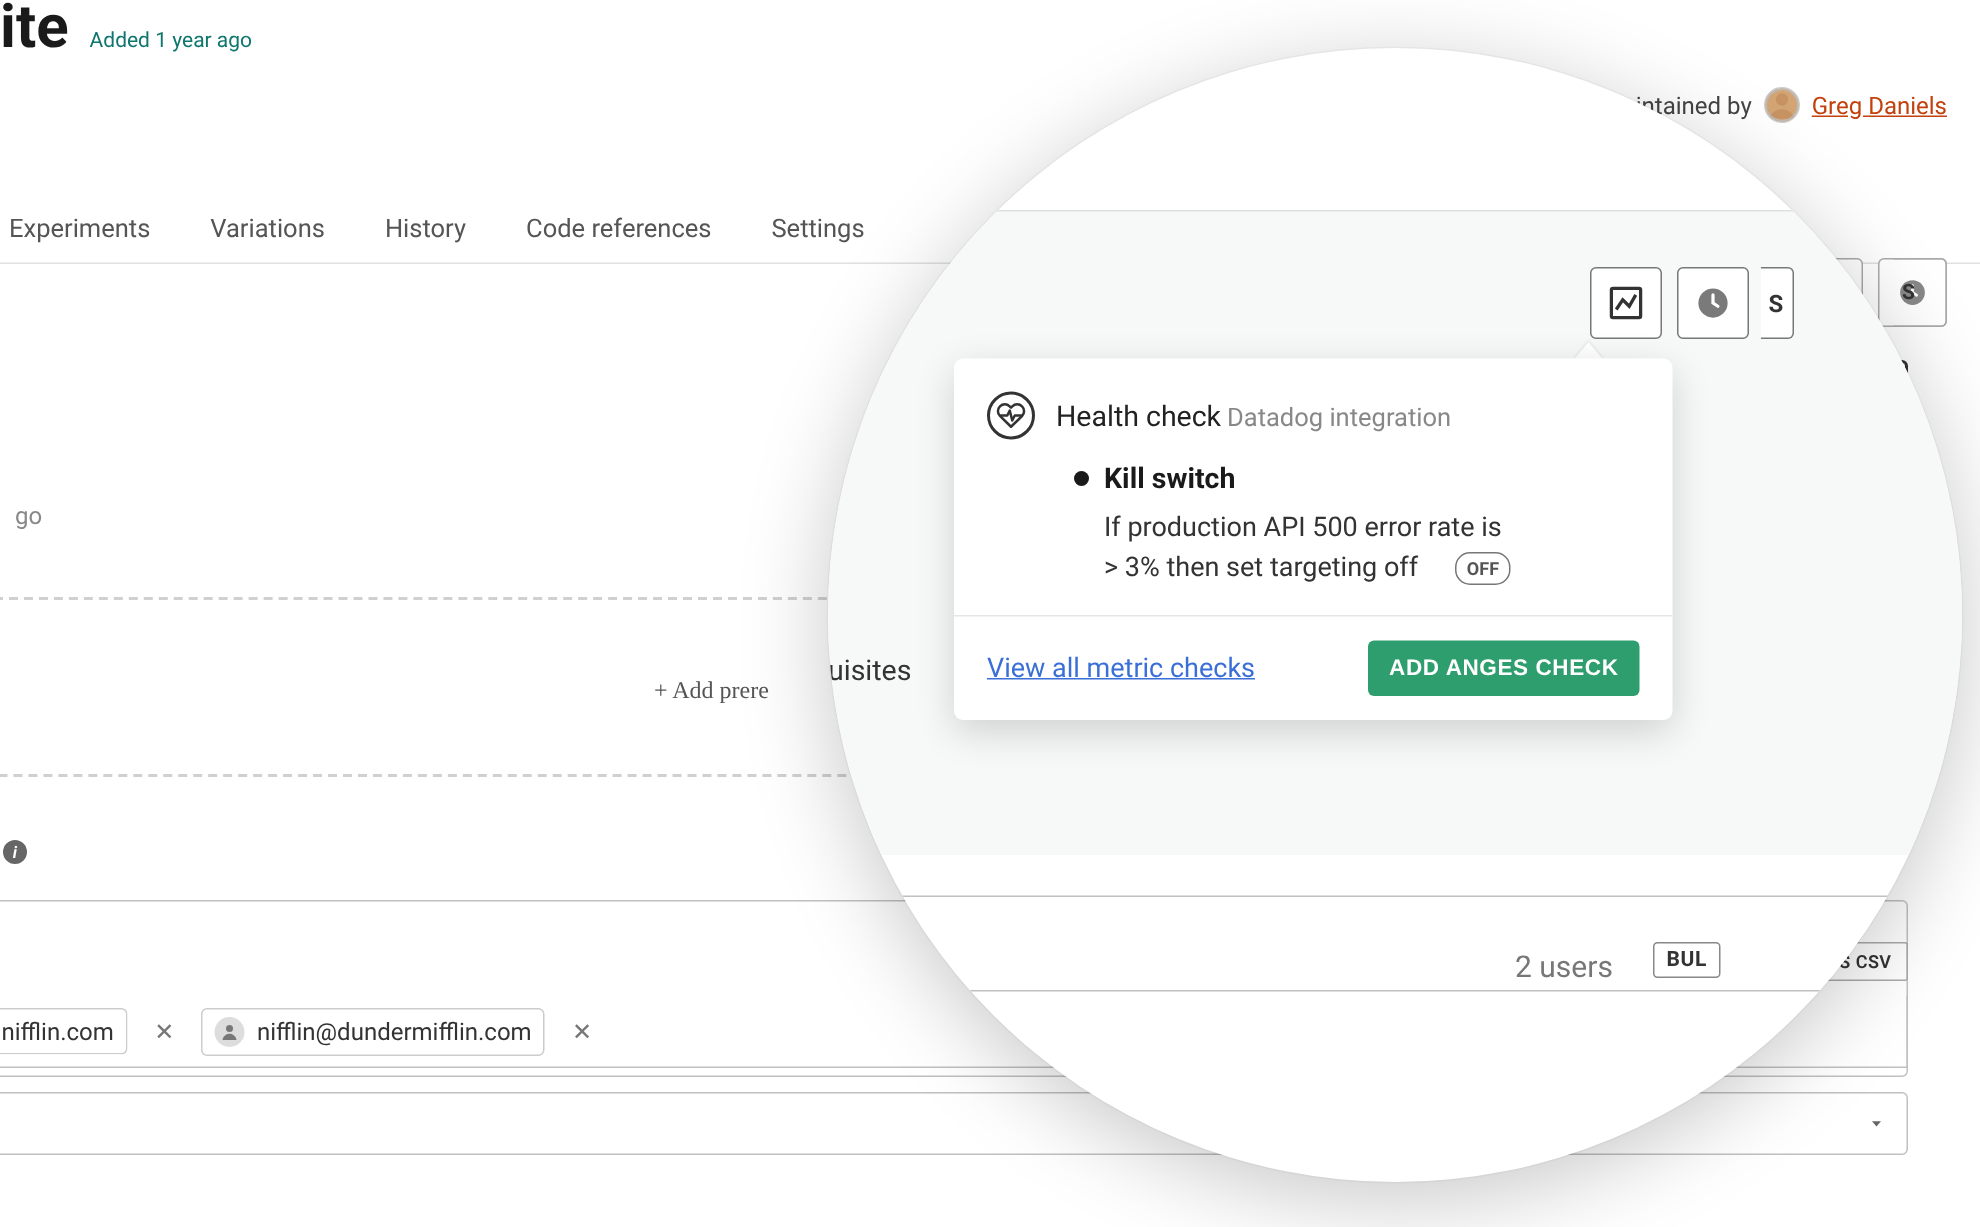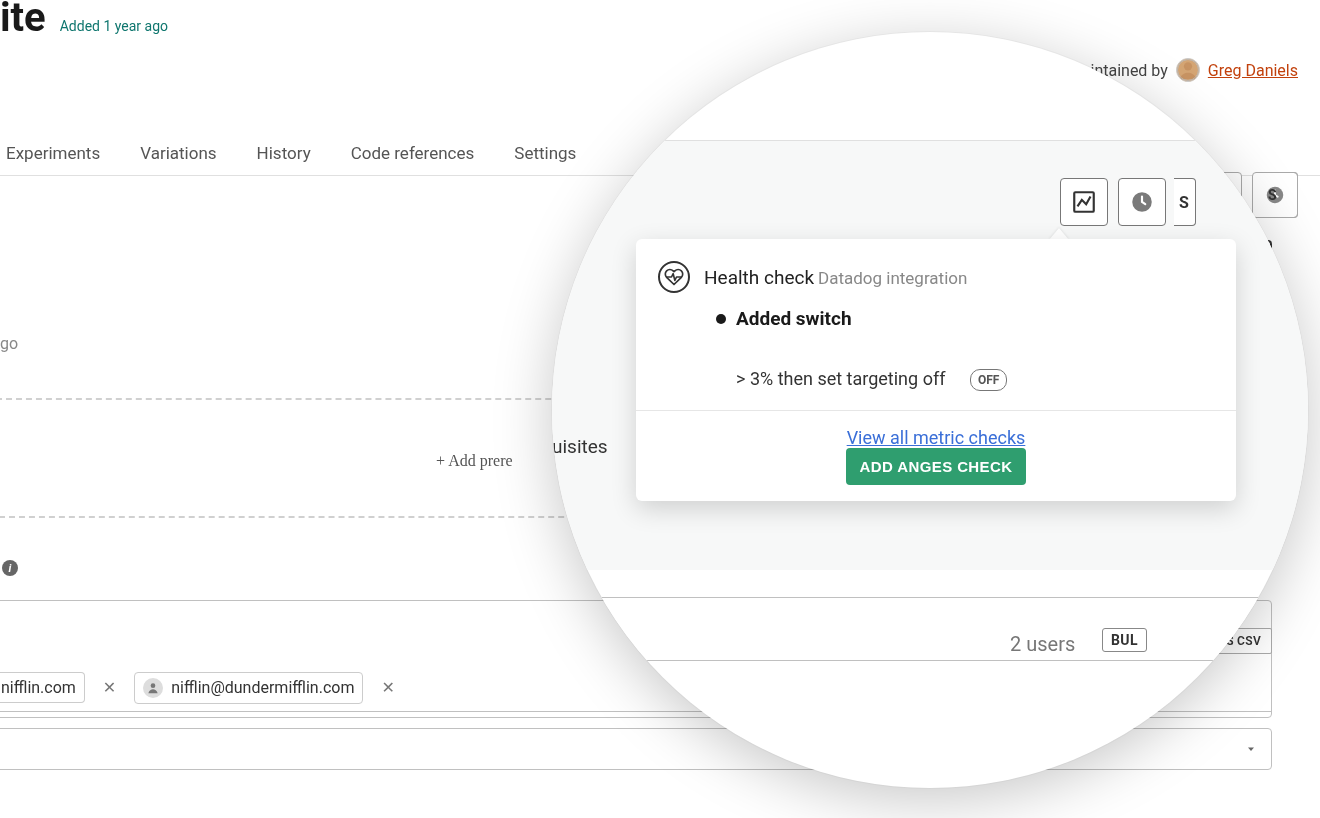--- a/index.html
+++ b/index.html
@@ -138,20 +138,21 @@
   color: #666;
 }
 
 
 .go-text {
   position: absolute;
   left: 0;
   top: 334px;
   color: #888;
   font-size: 16px;
+  padding-left: 10px;
 }
 
 
 .dashed-box {
   position: absolute;
   left: -8px;
   right: 48px;
   top: 398px;
   height: 120px;
   border: 2px dashed #d0d0d0;
@@ -325,21 +326,21 @@
   border-right: 10px solid transparent;
   border-bottom: 12px solid #fff;
   filter: drop-shadow(0 -1px 1px rgba(0,0,0,0.08));
 }
 
 
 .popover {
   position: absolute;
   top: 207px;
   left: 84px;
-  width: 600px;
+  width: 479px;
   background: #fff;
   border-radius: 6px;
   box-shadow: 0 8px 26px rgba(0,0,0,0.16);
 }
 .popover-body {
   padding: 22px 22px 18px 22px;
 }
 .hc-row {
   display: flex;
   align-items: center;
@@ -366,21 +367,20 @@
   color: #555;
   vertical-align: middle;
   margin-left: 20px;
 }
 .popover-footer {
   border-top: 1px solid #e6e6e6;
   padding: 16px 22px;
   display: flex;
   align-items: center;
   justify-content: space-between;
-  flex-direction: column;
 }
 .view-link { color: #3a6fd8; text-decoration: underline; font-size: 18px; }
 .add-metric-btn {
   background: #2f9e6f;
   color: #fff;
   border: none;
   border-radius: 4px;
   padding: 10px 14px;
   font-size: 15px;
   font-weight: 700;
@@ -544,24 +544,24 @@
             </svg>
         </span>
         <span>
           <span class="hc-title">Health check</span>
           <span class="hc-sub">Datadog integration</span>
         </span>
       </div>
       <div class="ks-block">
         <div class="ks-header">
           <span class="ks-dot"></span>
-          <span class="ks-title">Added switch</span>
+          <span class="ks-title">Kill switch</span>
         </div>
         <div class="ks-desc">
-          <br>
+          <span>If production API 500 error rate is</span><br>
           <span>&gt;  3% then set targeting off</span>
           <span class="off-pill">OFF</span>
         </div>
       </div>
     </div>
     <div class="popover-footer">
       <a href="#" class="view-link">View all metric checks</a>
       <button class="add-metric-btn">ADD ANGES CHECK</button>
     </div>
   </div>

